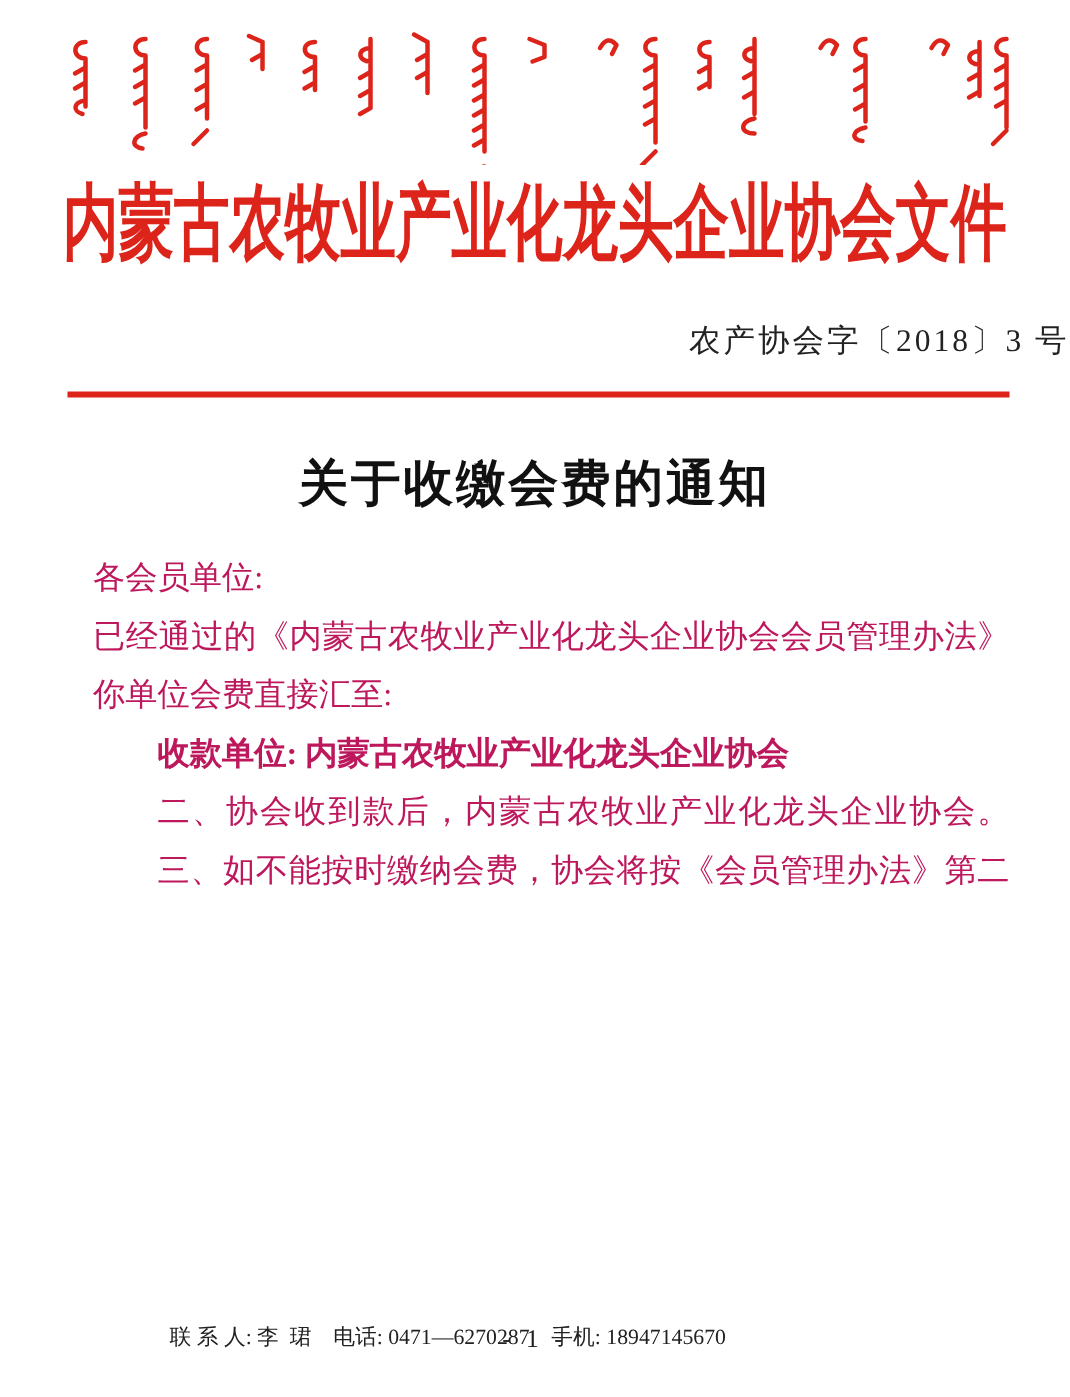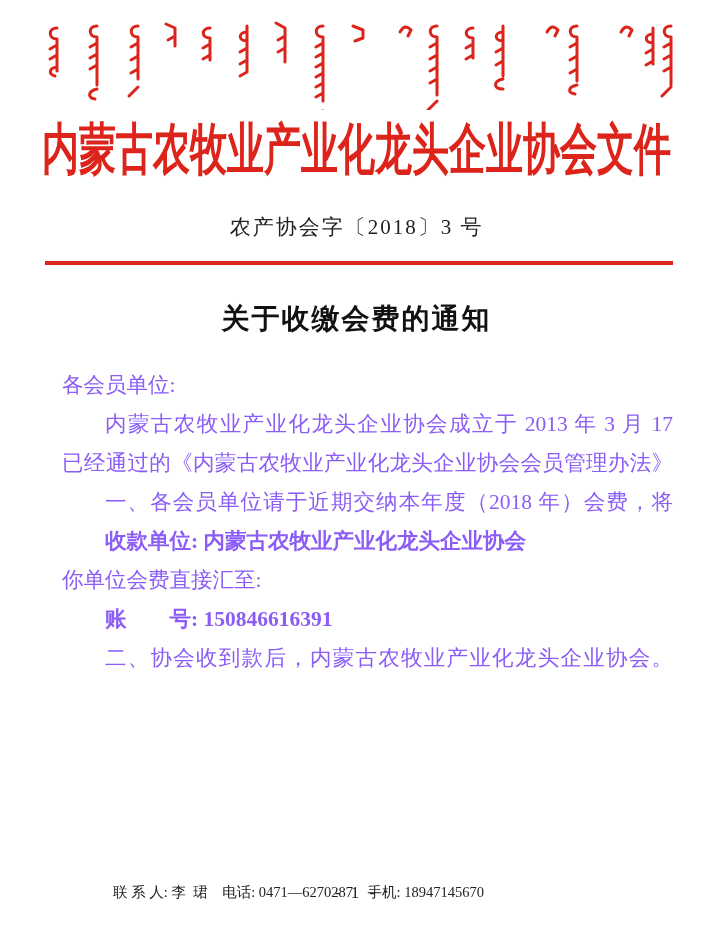--- a/index.html
+++ b/index.html
@@ -15,33 +15,33 @@
   }
   .mongolian path { stroke:var(--red); stroke-width:3; fill:none; stroke-linecap:round; stroke-linejoin:round; }
   .org-title {
     position:absolute; left:18px; right:18px; top:112px;
     text-align:center; font-size:37px; font-weight:bold; color:var(--red);
     transform:scaleY(1.5); transform-origin:center top;
     white-space:nowrap; letter-spacing:0px;
   }
   .doc-number {
     position:absolute; left:0; right:0; top:213px;
-    text-align:center; font-size:21px; letter-spacing:2px; color:#222;
+    text-align:right; font-size:21px; letter-spacing:2px; color:#222;
   }
   .red-rule {
     position:absolute; left:45px; top:261px; width:628px; height:4px;
     background:var(--red);
   }
   .notice-title {
     position:absolute; left:0; right:0; top:300px;
-    text-align:center; font-size:28px; font-weight:bold; letter-spacing:2px; color:#111;
+    text-align:center; font-size:33px; font-weight:bold; letter-spacing:2px; color:#111;
   }
   .body-block {
     position:absolute; left:62px; top:366px; width:611px;
-    font-size:21.5px; color:#8b5cf6;
+    font-size:21.5px; color:#be185d;
   }
   .line { height:39px; line-height:39px; overflow:hidden; }
   .line.indent { text-indent:43px; }
   .line.fill { text-align:justify; text-align-last:justify; }
   .line.bold { font-weight:bold; }
   .line.pre, .pre { white-space:pre-wrap; }
   .footer {
     position:absolute; left:113px; top:842px;
     font-size:14.5px; line-height:20px; color:#222; white-space:pre-wrap;
   }
@@ -79,27 +79,25 @@
   <div class="org-title">内蒙古农牧业产业化龙头企业协会文件</div>
 
   <div class="doc-number">农产协会字〔2018〕3 号</div>
 
   <div class="red-rule"></div>
 
   <div class="notice-title">关于收缴会费的通知</div>
 
   <div class="body-block">
     <div class="line">各会员单位:</div>
-    <div class="line indent fill">内蒙古农牧业产业化龙头企业协会成立于 2013 年 3 月 17</div>
     <div class="line fill">已经通过的《内蒙古农牧业产业化龙头企业协会会员管理办法》</div>
-    <div class="line indent fill">一、各会员单位请于近期交纳本年度（2018 年）会费，将</div>
+    <div class="line">你单位会费直接汇至:</div>
     <div class="line indent bold pre">收款单位: 内蒙古农牧业产业化龙头企业协会</div>
-    <div class="line">你单位会费直接汇至:</div>
-    <div class="line indent bold pre">账        号: 150846616391</div>
     <div class="line indent fill">二、协会收到款后，内蒙古农牧业产业化龙头企业协会。</div>
+    <div class="line indent fill">三、如不能按时缴纳会费，协会将按《会员管理办法》第二</div>
   </div>
 
   <div class="footer">
     <div class="pre">联 系 人: 李  珺    电话: 0471—6270287    手机: 18947145670</div>
     
   </div>
 
   <div class="page-num">- 1 -</div>
 
 </div>

